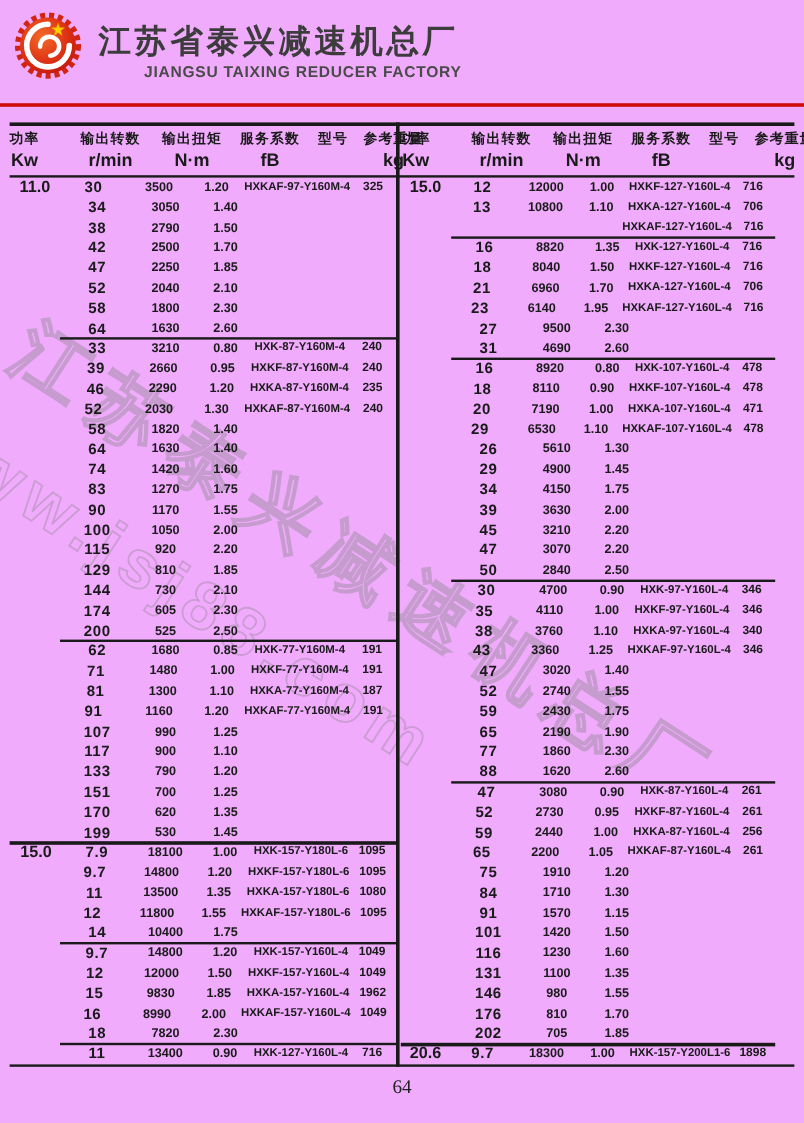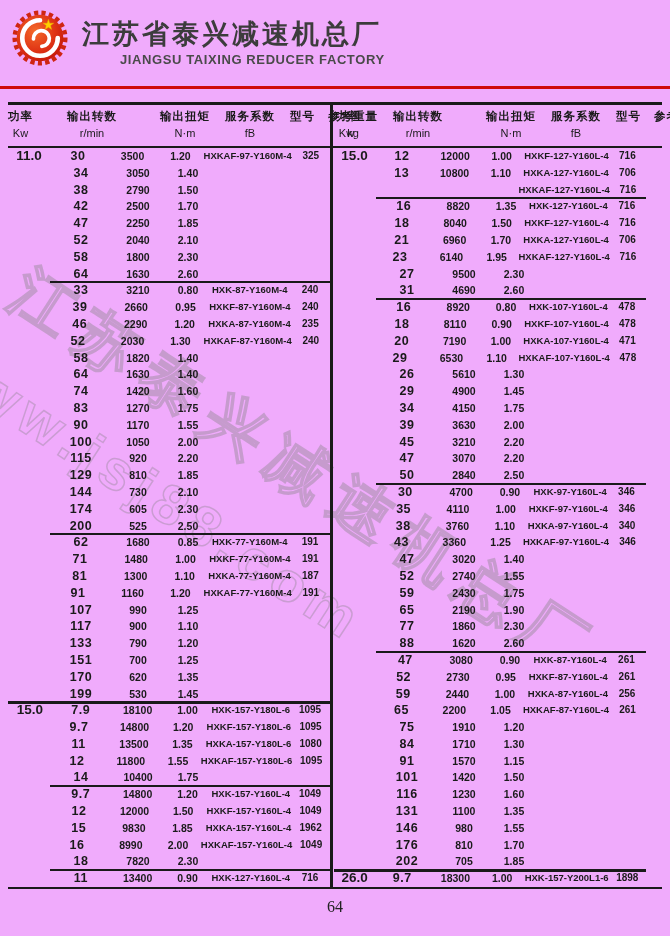--- a/index.html
+++ b/index.html
@@ -23,41 +23,41 @@
   .rule-top{top:102px;height:2.5px;}
   .rule-head{top:146px;height:2px;}
   .rule-bottom{top:887px;height:2px;}
   .vdiv{position:absolute;left:330px;top:102px;width:2.5px;height:787px;background:#1a1a1a;z-index:3;}
 
   .thead{position:absolute;top:106px;display:flex;z-index:2;gap:18px;}
   .thead-left{left:8px;width:322px;}
   .thead-right{left:334px;width:312px;}
   .hcell{display:flex;flex-direction:column;align-items:center;justify-content:flex-start;}
   .hzh{font-size:11.5px;font-weight:bold;line-height:20px;letter-spacing:1px;white-space:nowrap;}
-  .hunit{font-size:11px;font-weight:normal;line-height:15px;}
+  .hunit{font-size:15px;font-weight:bold;line-height:15px;}
 
   .tbody{position:absolute;top:148px;z-index:2;}
   .tbody-left{left:8px;width:322px;}
   .tbody-right{left:334px;width:312px;}
 
   .tgroup{position:relative;}
   .sep{position:absolute;top:-1px;left:42px;right:0;height:1.8px;background:#1a1a1a;}
   .sep.full{left:0;height:2.4px;}
 
   .trow{display:flex;height:16.8px;line-height:16.8px;white-space:nowrap;}
   .tcell{display:block;overflow:visible;}
   .c-power{width:44px;text-align:center;font-weight:bold;font-size:13.5px;}
   .c-speed{width:58px;text-align:center;font-weight:bold;font-size:12.5px;letter-spacing:.5px;}
   .c-torque{width:56px;text-align:center;font-weight:bold;font-size:10.5px;}
   .c-fb{width:44px;text-align:center;font-weight:bold;font-size:10.5px;}
   .c-model{flex:1;text-align:left;font-weight:bold;font-size:9.5px;padding-left:2px;}
   .c-kg{width:40px;text-align:center;font-weight:bold;font-size:10px;}
 
   
-  .h-power{width:44px;}.h-speed{width:58px;margin-left:16px;}.h-torque{width:56px;margin-left:25px;}.h-fb{width:44px;}
+  .h-power{width:44px;}.h-speed{width:58px;margin-left:16px;}.h-torque{width:56px;}.h-fb{width:44px;}
   .h-model{flex:1;}.h-kg{width:40px;}
 
   .page-number{position:absolute;top:898px;left:0;width:670px;text-align:center;font-family:"Liberation Serif","DejaVu Serif",serif;font-size:16px;color:#222;z-index:2;}
 </style>
 </head>
 <body>
 
 <div class="page">
 
   <div class="brand">
@@ -868,21 +868,21 @@
           <span class="tcell c-speed">202</span>
           <span class="tcell c-torque">705</span>
           <span class="tcell c-fb">1.85</span>
           <span class="tcell c-model"></span>
           <span class="tcell c-kg"></span>
         </div>
       </div>
       <div class="tgroup">
         <div class="sep full"></div>
         <div class="trow">
-          <span class="tcell c-power">26.0</span>
+          <span class="tcell c-power">20.6</span>
           <span class="tcell c-speed">9.7</span>
           <span class="tcell c-torque">18300</span>
           <span class="tcell c-fb">1.00</span>
           <span class="tcell c-model">HXK-157-Y200L1-6</span>
           <span class="tcell c-kg">1898</span>
         </div>
       </div>
     </div>
 
   <div class="page-number">64</div>

